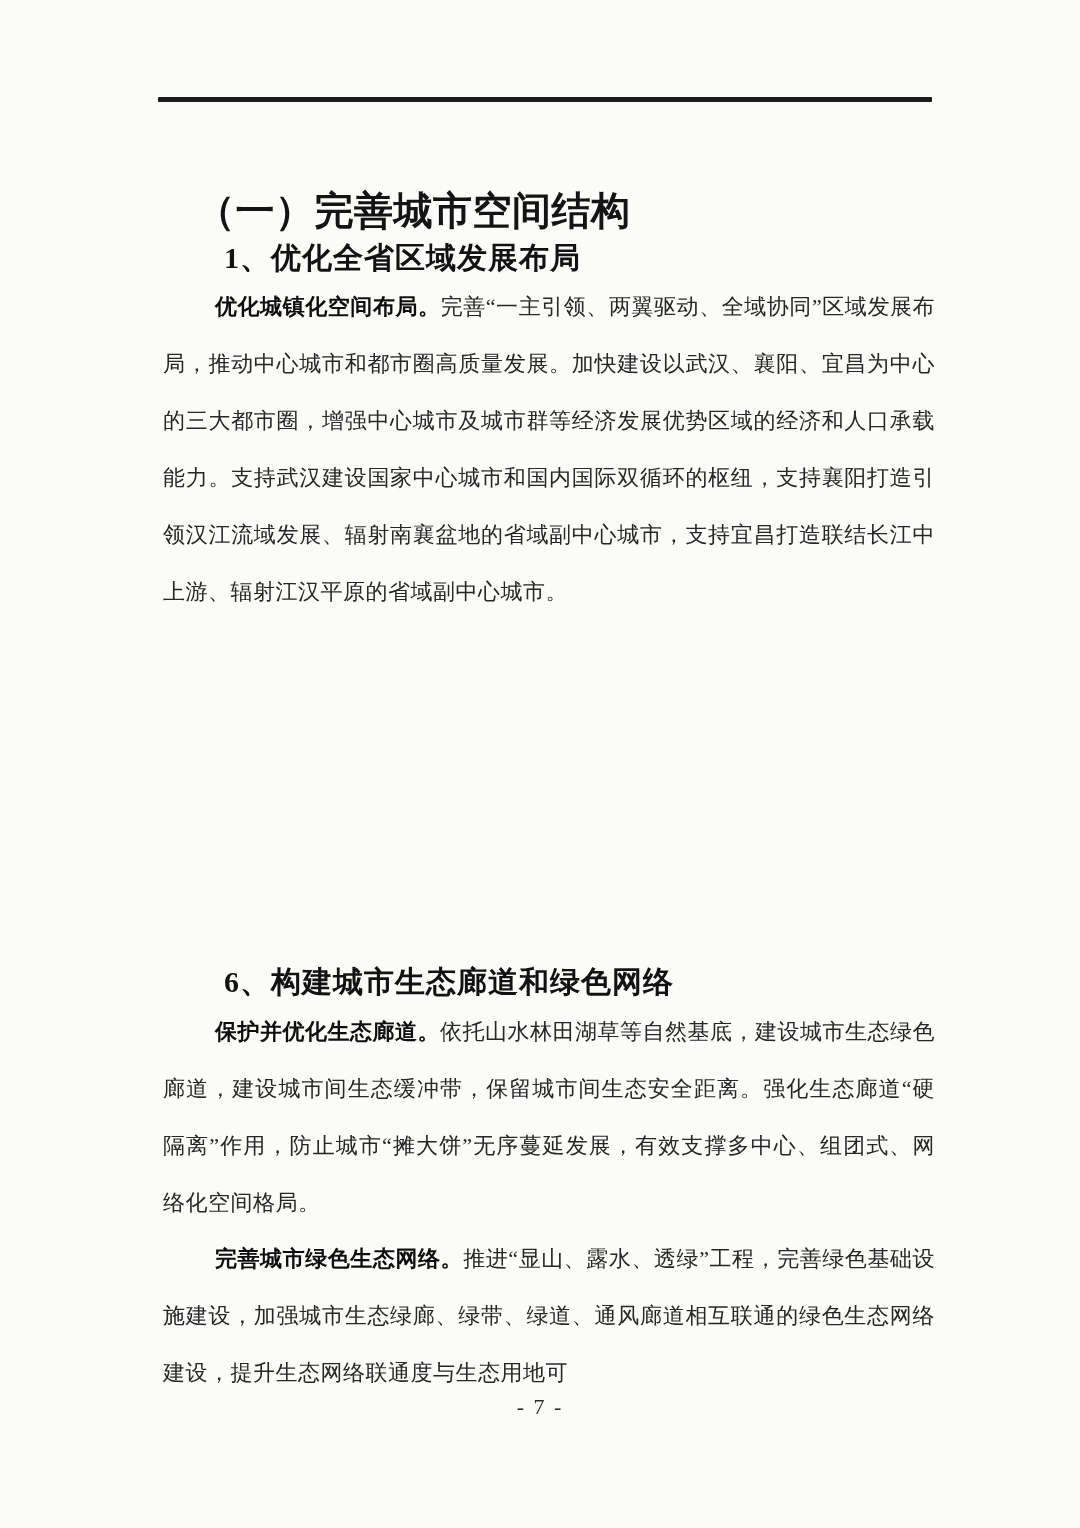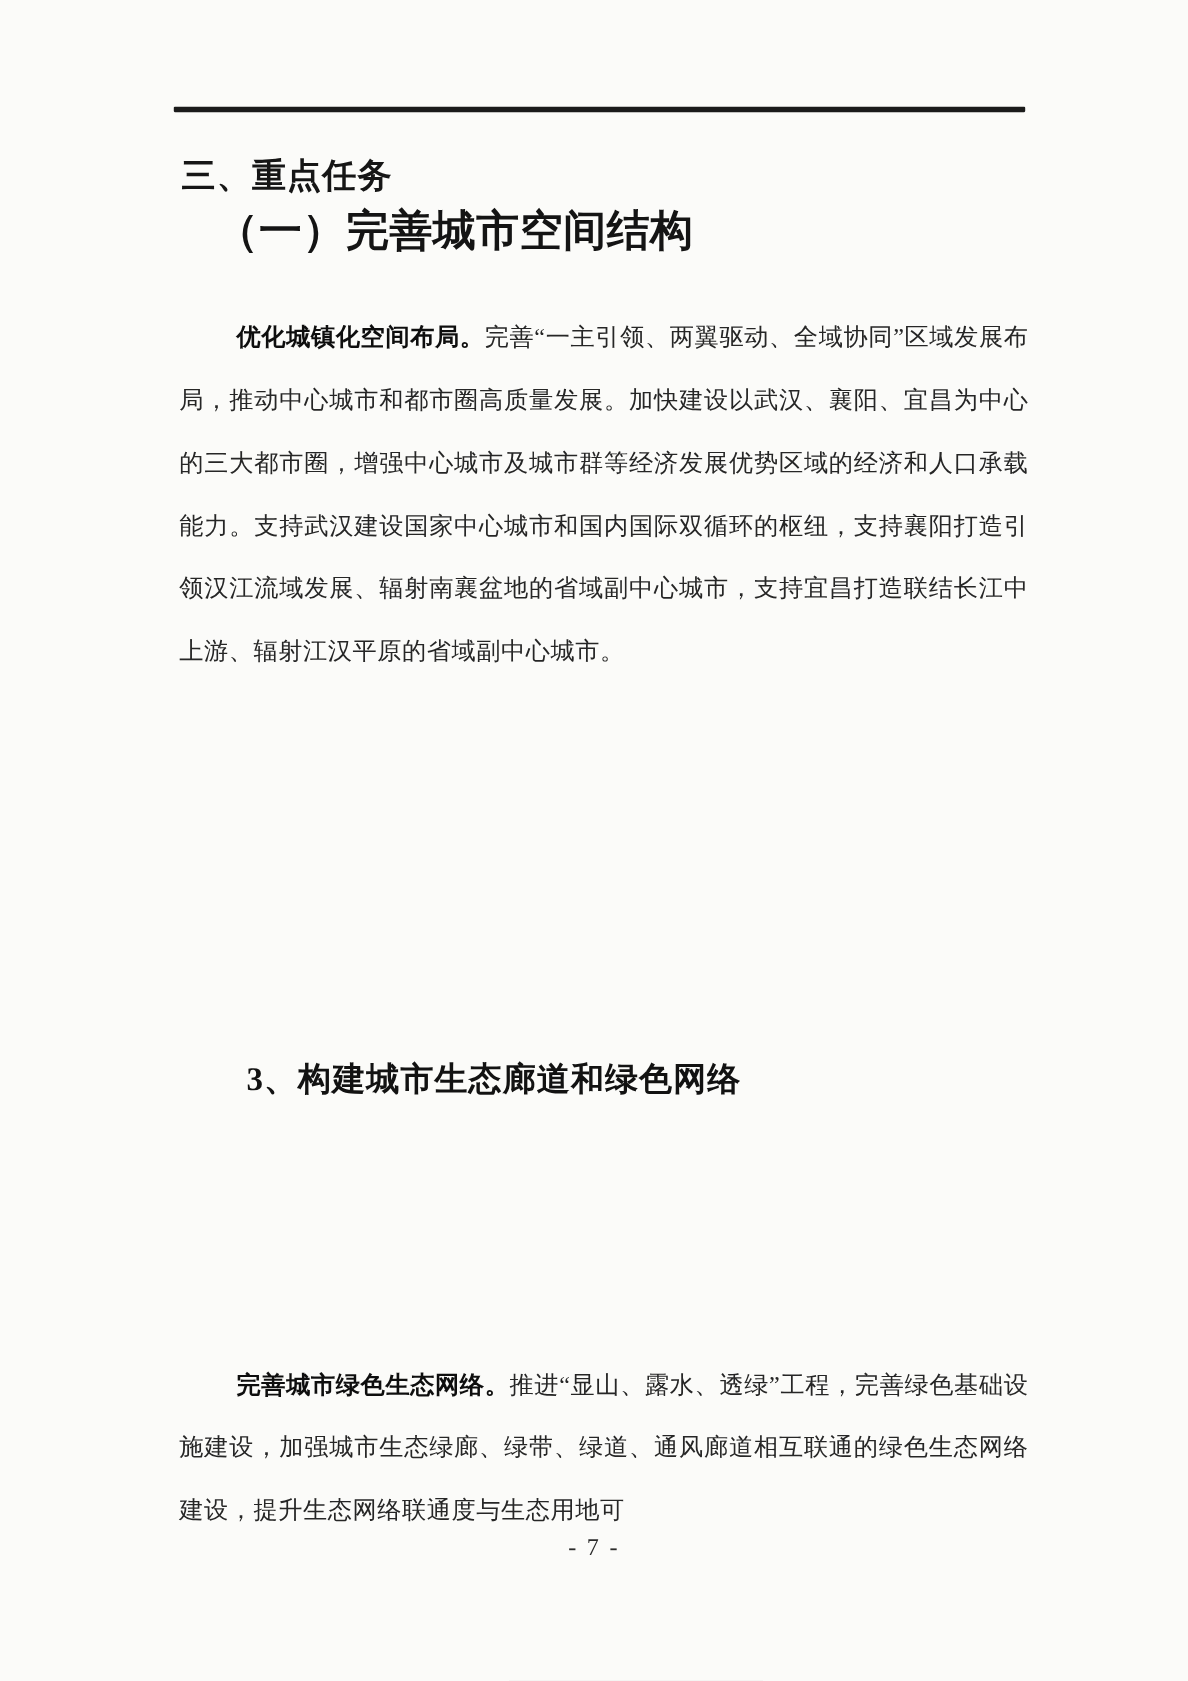--- a/index.html
+++ b/index.html
@@ -92,28 +92,29 @@
     letter-spacing: 2px;
   }
 </style>
 </head>
 <body>
 
 <div class="page">
 
   <div class="top-rule"></div>
 
-  <div class="h-section">三、重点任务</div>
 
   <div class="h-sub">（一）完善城市空间结构</div>
 
+  <div class="h-item h-item-1">1、优化全省区域发展布局</div>
 
   <div class="para para-1"><span class="lead">优化城镇化空间布局。</span><span>完善“一主引领、两翼驱动、全域协同”区域发展布局，推动中心城市和都市圈高质量发展。加快建设以武汉、襄阳、宜昌为中心的三大都市圈，增强中心城市及城市群等经济发展优势区域的经济和人口承载能力。支持武汉建设国家中心城市和国内国际双循环的枢纽，支持襄阳打造引领汉江流域发展、辐射南襄盆地的省域副中心城市，支持宜昌打造联结长江中上游、辐射江汉平原的省域副中心城市。</span></div>
 
 
-  <div class="h-item h-item-2">3、构建城市生态廊道和绿色网络</div>
+  <div class="h-item h-item-2">6、构建城市生态廊道和绿色网络</div>
 
+  <div class="para para-3"><span class="lead">保护并优化生态廊道。</span><span>依托山水林田湖草等自然基底，建设城市生态绿色廊道，建设城市间生态缓冲带，保留城市间生态安全距离。强化生态廊道“硬隔离”作用，防止城市“摊大饼”无序蔓延发展，有效支撑多中心、组团式、网络化空间格局。</span></div>
 
   <div class="para para-4"><span class="lead">完善城市绿色生态网络。</span><span>推进“显山、露水、透绿”工程，完善绿色基础设施建设，加强城市生态绿廊、绿带、绿道、通风廊道相互联通的绿色生态网络建设，提升生态网络联通度与生态用地可</span></div>
 
   <div class="page-number">- 7 -</div>
 
 </div>
 
 </body></html>

